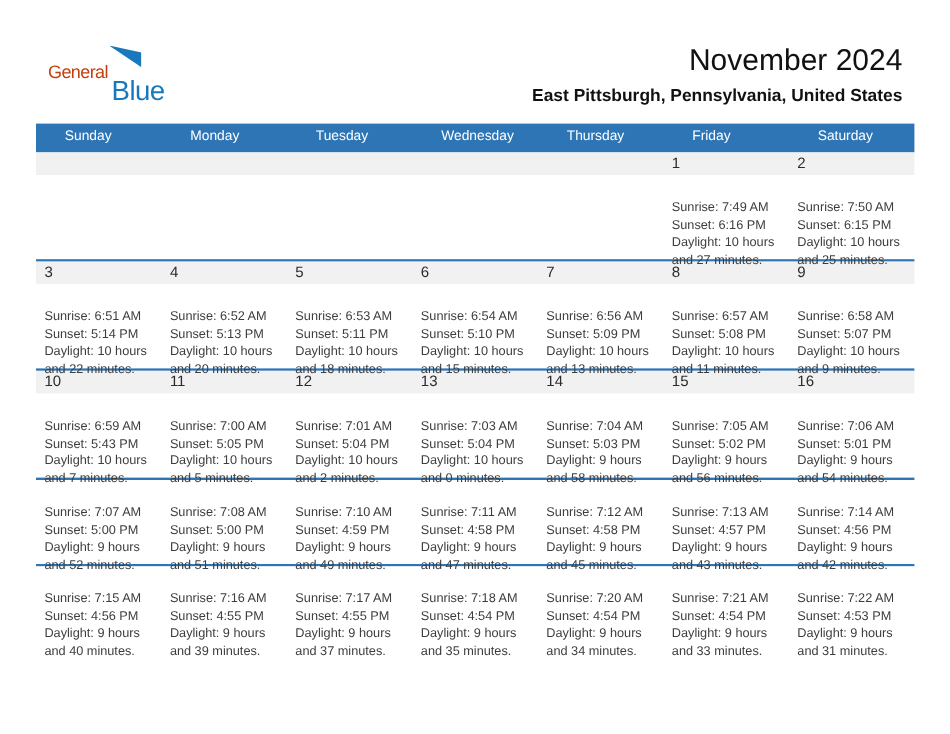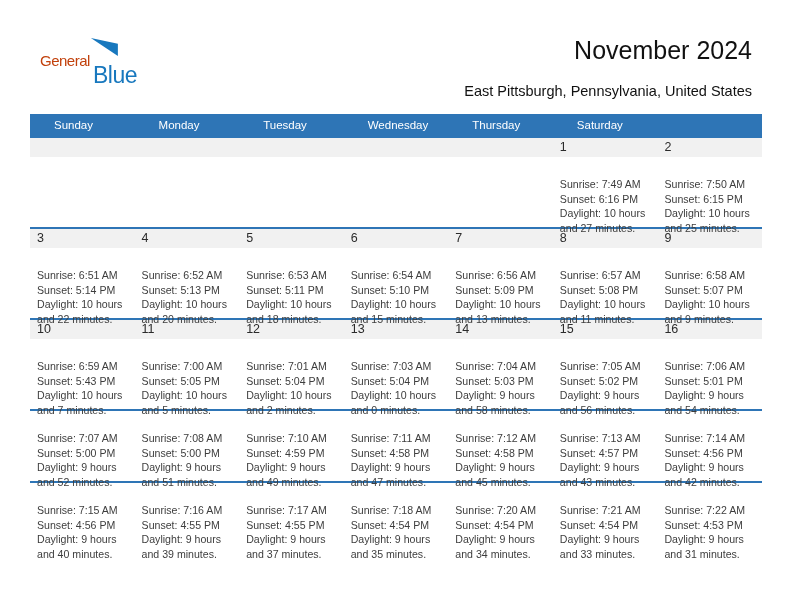--- a/index.html
+++ b/index.html
@@ -19,21 +19,21 @@
   .logo-general { font-size:15px; color:#c2410c; letter-spacing:-0.5px;margin-top:17px; }
   .logo-triangle {
     display:inline-block; width:27px; height:18px; margin-left:1px; margin-top:2px;
     background:#1878be;
     clip-path:polygon(0 0, 100% 32%, 100% 100%);
   }
   .logo-blue { font-size:23px; color:#1878be; letter-spacing:-0.5px; margin:-4px 0 0 53px; }
   
   .titles { text-align:right; }
   .month-title { font-size:25px; font-weight:400; color:#111111; line-height:28px; }
-  .location-subtitle { font-size:14.5px; font-weight:400; color:#111111; margin-top:19px; }
+  .location-subtitle { font-size:14.5px; font-weight:700; color:#111111; margin-top:8px; }
   
   .calendar { margin:15px 30px 0 30px; width:732px; }
   .day-header-row {
     display:grid; grid-template-columns:repeat(7,1fr);
     background:#2e75b6; height:22px;
   }
   .day-header-cell { color:#ffffff; font-size:11.5px; line-height:22px; padding-left:24px;
     white-space:nowrap; overflow:hidden; }
   .week-row { border-top:2px solid #2e75b6; }
   .date-band {
@@ -62,20 +62,21 @@
   </div>
 </div>
 
 <div class="calendar">
   <div class="day-header-row">
     <div class="day-header-cell">Sunday</div>
     <div class="day-header-cell">Monday</div>
     <div class="day-header-cell">Tuesday</div>
     <div class="day-header-cell">Wednesday</div>
     <div class="day-header-cell">Thursday</div>
+    <div class="day-header-cell">Friday</div>
     <div class="day-header-cell">Saturday</div>
   </div>
   <div id="weeks-container">
       <div class="week-row">
     <div class="date-band">
           <div class="num-cell"></div>
           <div class="num-cell"></div>
           <div class="num-cell"></div>
           <div class="num-cell"></div>
           <div class="num-cell"></div>

